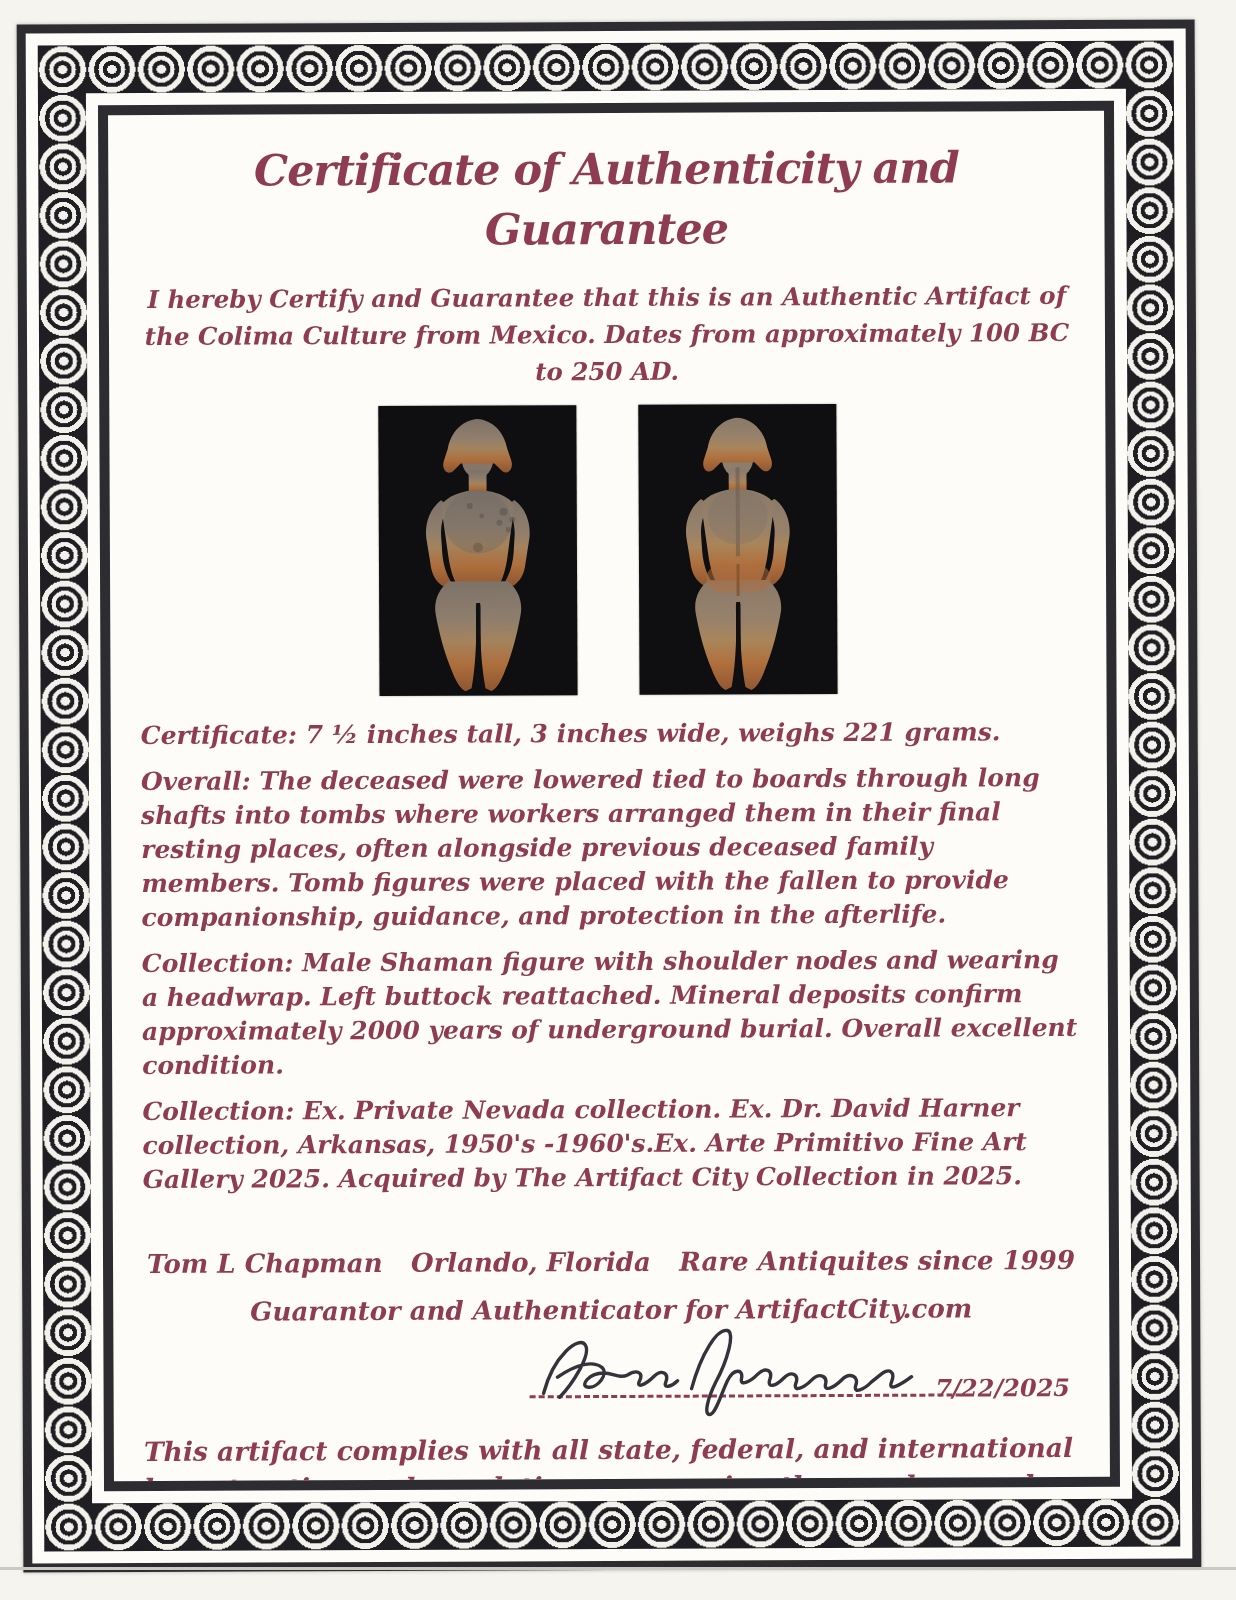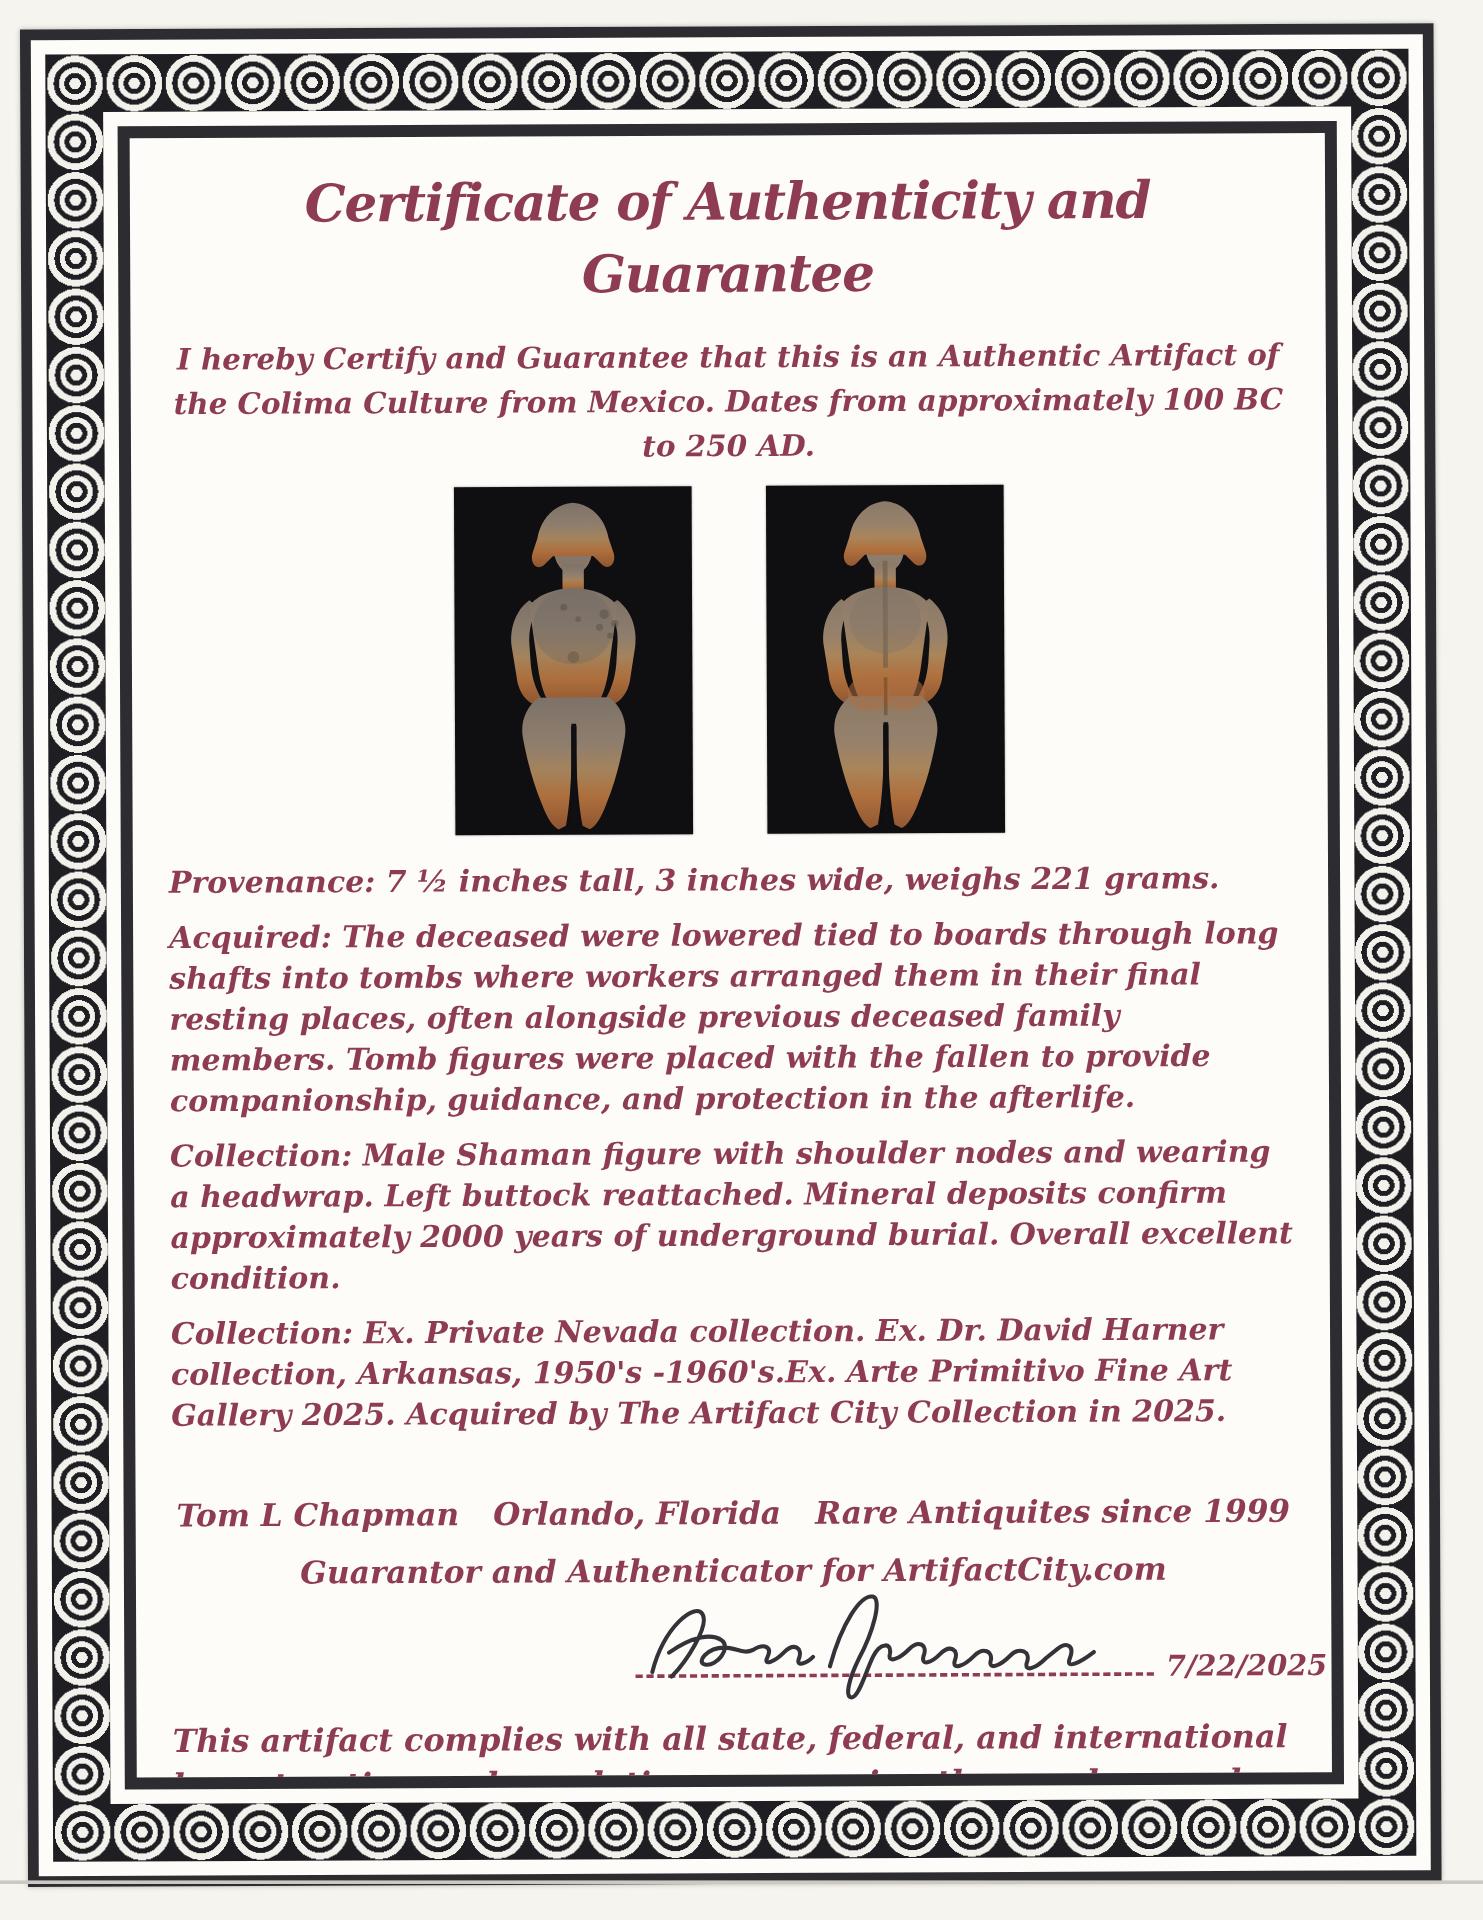--- a/index.html
+++ b/index.html
@@ -58,21 +58,21 @@
     margin:50px 4px 0;display:flex;justify-content:space-between;align-items:baseline;
     font-size:26px;
   }
   .guarantor{margin:14px 0 0;text-align:center;font-size:26px;}
   .sigblock{position:relative;margin-top:2px;height:92px;}
   .sig-rule{
     position:absolute;left:386px;top:66px;width:432px;height:0;
     border-top:3px dashed #8e3c54;
   }
   .sig-svg{position:absolute;left:382px;top:-6px;width:450px;height:96px;}
-  .sig-date{position:absolute;left:828px;top:44px;font-size:24px;}
+  .sig-date{position:absolute;left:792px;top:44px;font-size:24px;}
   .legal{margin:10px 0 0;font-size:26.5px;line-height:37px;}
   
   .scan-edge{position:absolute;left:0;top:1567px;width:1236px;height:3px;background:#ccc9c2;}
 </style>
 </head>
 <body>
 
 <div class="cert">
   <div class="band">
     <div class="gap">
@@ -141,23 +141,23 @@
               <path d="M100,62 L100,152" stroke="#6b5c4c" stroke-width="4" opacity="0.6"></path>
               <ellipse cx="100" cy="112" rx="30" ry="28" fill="#7a7066" opacity="0.3"></ellipse>
               <ellipse cx="86" cy="174" rx="18" ry="15" fill="#ad6f42" opacity="0.55"></ellipse>
               <ellipse cx="115" cy="174" rx="18" ry="15" fill="#ad6f42" opacity="0.55"></ellipse>
               <path d="M100,160 L100,192" stroke="#7a4e2a" stroke-width="3" opacity="0.7"></path>
               <path d="M100,200 L100,283" stroke="#100f12" stroke-width="4.5"></path>
             </svg>
           </div>
         </div>
 
-        <p class="sec first"><b>Provenance:</b> <span>7 ½ inches tall, 3 inches wide, weighs 221 grams.</span></p>
+        <p class="sec first"><b>Certificate:</b> <span>7 ½ inches tall, 3 inches wide, weighs 221 grams.</span></p>
 
-        <p class="sec"><b>Acquired:</b> <span>The deceased were lowered tied to boards through long shafts into tombs where workers arranged them in their final resting places, often alongside previous deceased family members. Tomb figures were placed with the fallen to provide companionship, guidance, and protection in the afterlife.</span></p>
+        <p class="sec"><b>Overall:</b> <span>The deceased were lowered tied to boards through long shafts into tombs where workers arranged them in their final resting places, often alongside previous deceased family members. Tomb figures were placed with the fallen to provide companionship, guidance, and protection in the afterlife.</span></p>
 
         <p class="sec"><b>Collection:</b> <span>Male Shaman figure with shoulder nodes and wearing a headwrap. Left buttock reattached. Mineral deposits confirm approximately 2000 years of underground burial. Overall excellent condition.</span></p>
 
         <p class="sec"><b>Collection:</b> <span>Ex. Private Nevada collection. Ex. Dr. David Harner collection, Arkansas, 1950's -1960's.Ex. Arte Primitivo Fine Art Gallery 2025. Acquired by The Artifact City Collection in 2025.</span></p>
 
         <div class="signer-row">
           <span>Tom L Chapman</span>
           <span>Orlando, Florida</span>
           <span>Rare Antiquites since 1999</span>
         </div>

